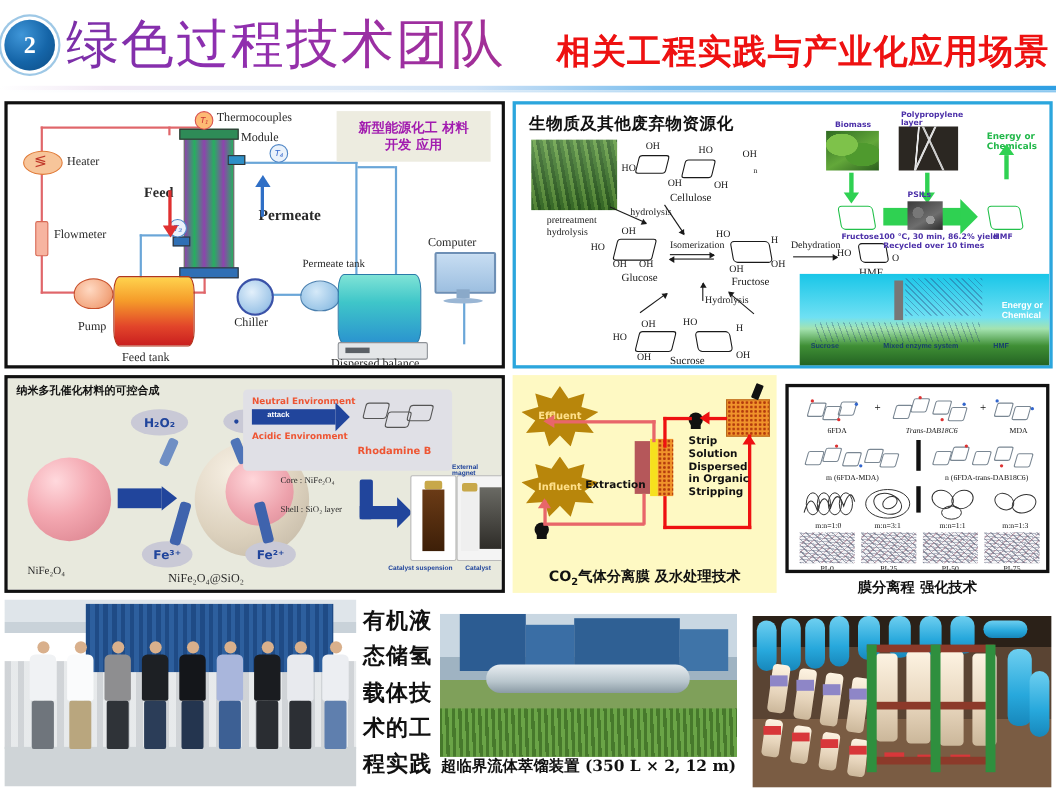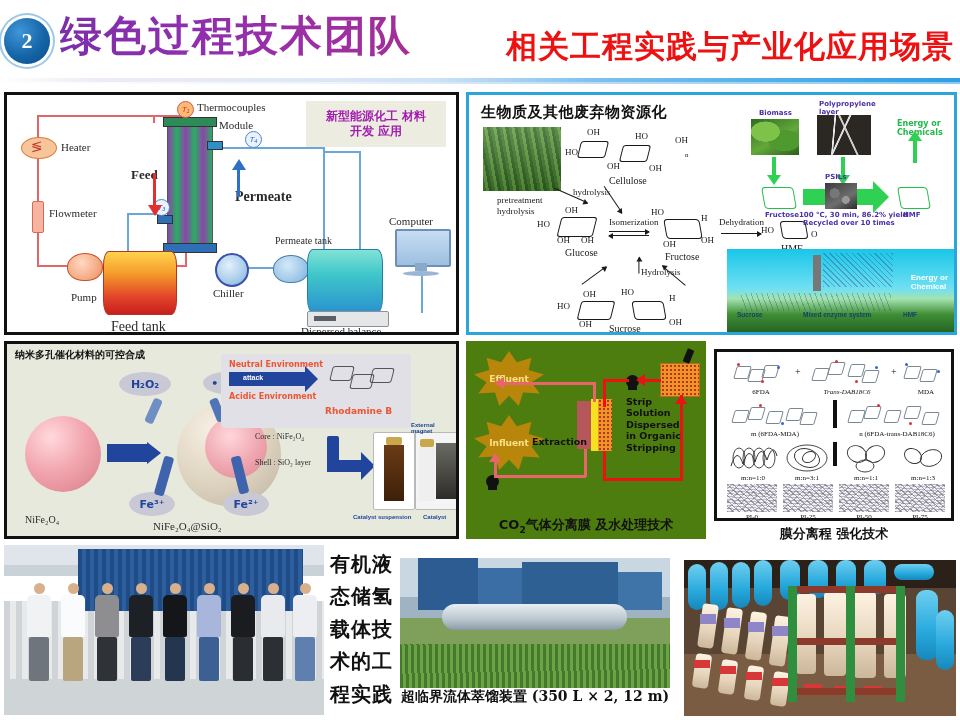--- a/index.html
+++ b/index.html
@@ -13,21 +13,21 @@
   .header{position:absolute;left:0;top:0;width:960px;height:84px;}
   .badge{
     position:absolute;left:4px;top:18px;width:46px;height:46px;border-radius:50%;
     background:radial-gradient(circle at 34% 30%, #3f96d8 0%, #1565a8 55%, #0d4c84 100%);
     box-shadow:0 0 0 3px #ffffff, 0 0 0 5px #9ec8e6, 0 1px 3px rgba(0,0,0,.45);
     display:flex;align-items:center;justify-content:center;
   }
   .badge span{color:#ffffff;font-size:22px;font-weight:bold;font-family:"Liberation Serif","DejaVu Serif",serif;}
   .title-left{
     position:absolute;left:60px;top:8px;
-    font-size:42px;font-weight:bold;letter-spacing:2px;
+    font-size:48px;font-weight:normal;letter-spacing:2px;
     font-family:"DejaVu Sans","Liberation Sans",sans-serif;
     background:linear-gradient(90deg,#7b2fa8 0%, #8e2fb0 35%, #9b2fa3 70%, #a32f96 100%);
     -webkit-background-clip:text;background-clip:text;color:transparent;
     -webkit-text-fill-color:transparent;
     white-space:nowrap;
   }
   .title-right{
     position:absolute;right:6px;top:26px;
     font-size:31px;font-weight:bold;color:#ee1111;letter-spacing:1px;
     font-family:"DejaVu Sans","Liberation Sans",sans-serif;
@@ -130,21 +130,21 @@
   .bigarrow-h:after{content:"";position:absolute;right:-14px;top:50%;transform:translateY(-50%);
         border-left:14px solid #21459c;border-top:11px solid transparent;border-bottom:11px solid transparent;}
   .pill{position:absolute;border-radius:50%;background:#c9c9d6;
         display:flex;align-items:center;justify-content:center;
         color:#21459c;font-weight:bold;font-size:11px;font-family:"DejaVu Sans",sans-serif;}
   .rhod-box{position:absolute;background:#e0e0e6;border-radius:4px;}
   .rtxt{position:absolute;color:#ee5533;font-size:8px;font-weight:bold;font-family:"DejaVu Sans",sans-serif;}
   .vial{position:absolute;border:1px solid #b9b9b9;border-radius:2px;}
 
   
-  #p4{left:466px;top:341px;width:240px;height:198px;border:none;background:#4d7c0f;}
+  #p4{left:466px;top:341px;width:240px;height:198px;border:none;background:#fef9c3;}
   .star{position:absolute;background:#b8860b;
         clip-path:polygon(50% 0%,61% 20%,82% 12%,78% 34%,100% 42%,82% 56%,94% 76%,70% 74%,64% 98%,50% 80%,36% 98%,30% 74%,6% 76%,18% 56%,0% 42%,22% 34%,18% 12%,39% 20%);
         display:flex;align-items:center;justify-content:center;}
   .star span{color:#ffe08a;font-size:9px;font-weight:bold;font-family:"DejaVu Sans",sans-serif;}
   .rpipe{position:absolute;background:#e8666a;}
   .rpipe-dark{background:#ee1111;}
   .col{position:absolute;}
   .pumpdot{position:absolute;width:13px;height:13px;border-radius:50%;background:#111;}
   .pumpdot:after{content:"";position:absolute;left:2px;top:10px;width:9px;height:5px;background:#111;}
   .p4-cap{position:absolute;left:0;right:0;bottom:4px;text-align:center;font-size:13px;font-weight:bold;
@@ -266,21 +266,21 @@
     <div class="tcirc bl" style="left:146px;top:104px;">T₃</div>
     <div class="tcirc bl" style="left:172px;top:56px;opacity:0;">T₂</div>
 
     <div class="lbl" style="left:190px;top:6px;font-size:11px;">Thermocouples</div>
     <div class="lbl" style="left:212px;top:24px;font-size:11px;">Module</div>
     <div class="lbl" style="left:54px;top:46px;font-size:11px;">Heater</div>
     <div class="lbl" style="left:42px;top:112px;font-size:11px;">Flowmeter</div>
     <div class="lbl lbl-b" style="left:124px;top:72px;font-size:13px;">Feed</div>
     <div class="lbl lbl-b" style="left:228px;top:94px;font-size:14px;">Permeate</div>
     <div class="lbl" style="left:64px;top:196px;font-size:11px;">Pump</div>
-    <div class="lbl" style="left:104px;top:224px;font-size:14px;">Feed tank</div>
+    <div class="lbl" style="left:104px;top:224px;font-size:11px;">Feed tank</div>
     <div class="lbl" style="left:206px;top:192px;font-size:11px;">Chiller</div>
     <div class="lbl" style="left:268px;top:140px;font-size:10px;">Permeate tank</div>
     <div class="lbl" style="left:382px;top:120px;font-size:11px;">Computer</div>
     <div class="lbl" style="left:294px;top:230px;font-size:11px;">Dispersed balance</div>
 
     <div style="position:absolute;left:146px;top:78px;width:3px;height:34px;background:#e03030;"></div>
     <div style="position:absolute;left:141px;top:110px;border-left:7px solid transparent;border-right:7px solid transparent;border-top:11px solid #e03030;"></div>
     <div style="position:absolute;left:230px;top:74px;width:3px;height:28px;background:#2f6fc6;"></div>
     <div style="position:absolute;left:225px;top:64px;border-left:7px solid transparent;border-right:7px solid transparent;border-bottom:11px solid #2f6fc6;"></div>
 

